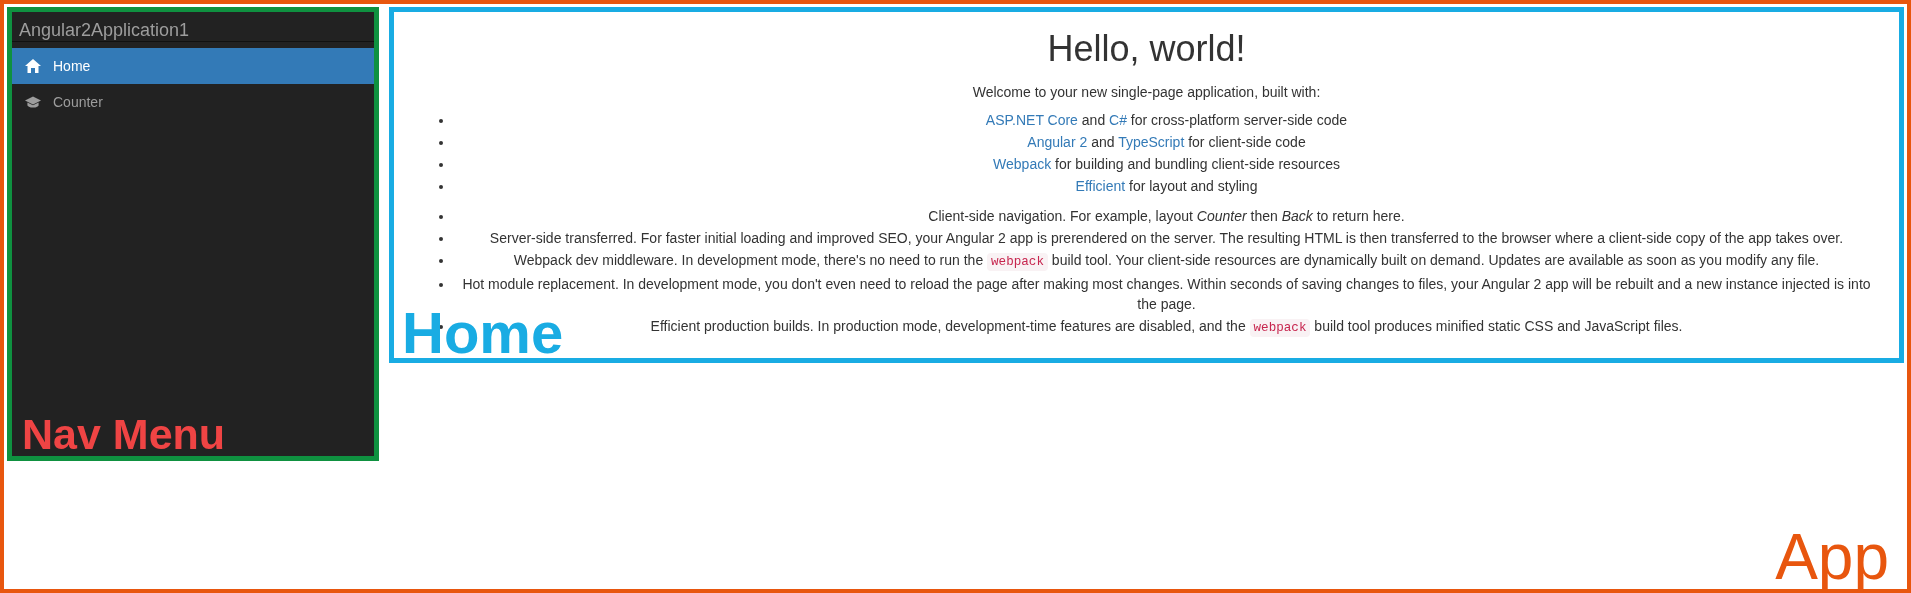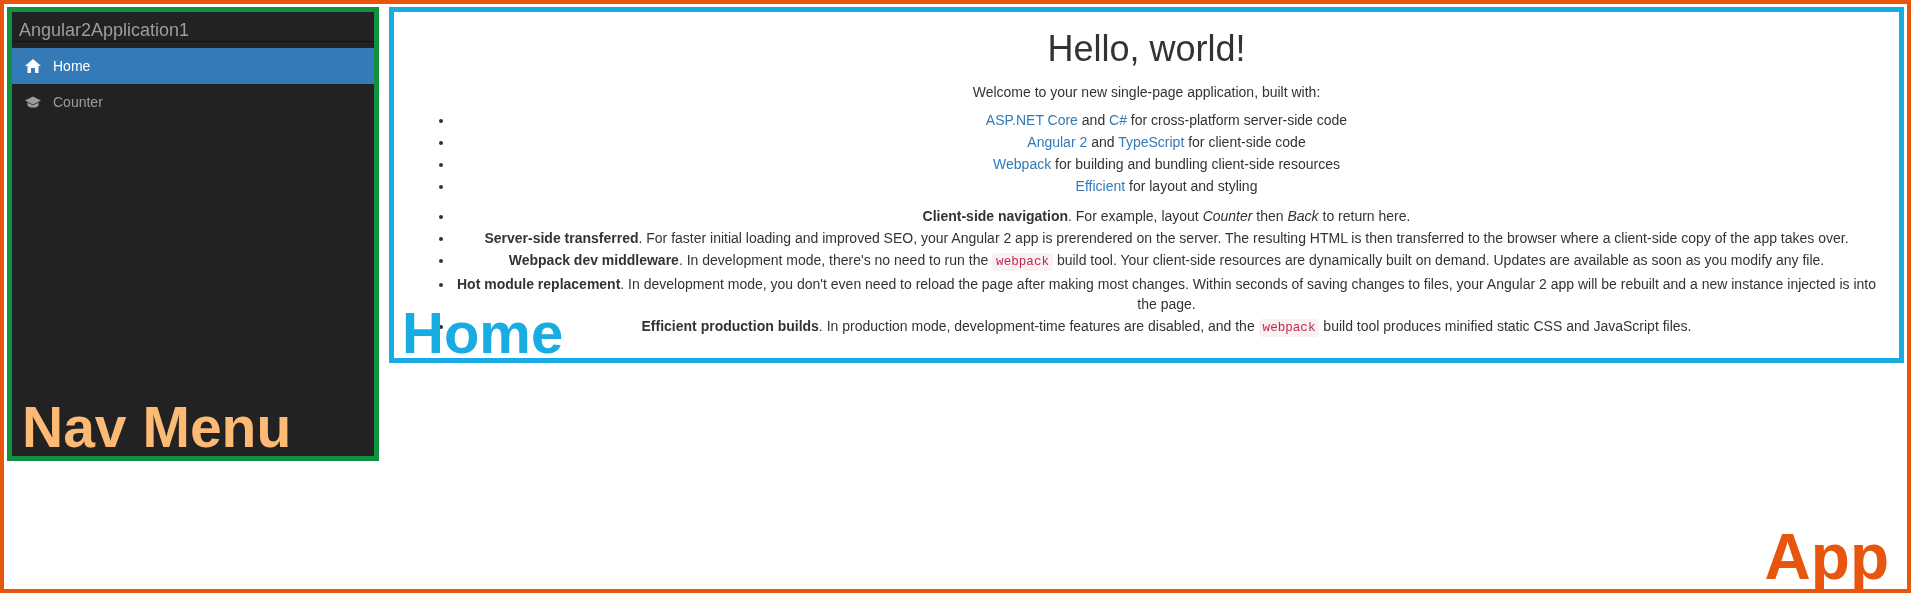--- a/index.html
+++ b/index.html
@@ -1,41 +1,41 @@
 <!DOCTYPE html>
 <html><head>
   <meta charset="utf-8">
   <style>
     * { margin: 0; padding: 0; box-sizing: border-box; }
     body { font-family: "Helvetica Neue", Helvetica, Arial, sans-serif; font-size: 14px; color: #333; width: 1911px; height: 593px; position: relative; }
     
     .app-wrap { position: absolute; inset: 0; border: 4px solid #e8560e; background: #fff; }
-    .app-label { position: absolute; right: 18px; bottom: 0px; font-family: Arial, sans-serif; font-weight: 700; font-size: 64px; color: #e8560e; line-height: 1; }
+    .app-label { position: absolute; right: 18px; bottom: 0px; font-family: Arial, sans-serif; font-weight: 400; font-size: 64px; color: #e8560e; line-height: 1; }
 
     .sidebar-wrap { position: absolute; left: 3px; top: 3px; width: 372px; height: 454px; border: 5px solid #0f9140; background: #222; }
     .sidebar { width: 100%; height: 100%; background: #222; color: #9d9d9d; }
     .navbar-header { padding: 8px 7px 0; border-bottom: 1px solid #111; }
     .brand { color: #9d9d9d; font-size: 18px; }
     .nav-list { list-style: none; margin-top: 6px; }
     .nav-item { display: flex; align-items: center; gap: 12px; padding: 10px 13px; color: #9d9d9d; cursor: pointer; }
     .nav-item.active { background: #337ab7; color: #fff; }
     .nav-icon { width: 16px; height: 14px; display: inline-flex; align-items: center; justify-content: center; }
     .nav-icon svg { width: 16px; height: 14px; }
     .nav-label { font-size: 14px; }
-    .nav-menu-label { position: absolute; left: 10px; bottom: 0px; font-family: Arial, sans-serif; font-weight: 900; font-size: 57px; color: #fdba74; line-height: 1; }
+    .nav-menu-label { position: absolute; left: 10px; bottom: 0px; font-family: Arial, sans-serif; font-weight: 900; font-size: 43px; color: #ef4444; line-height: 1; }
 
     .main-wrap { position: absolute; left: 385px; top: 3px; right: 3px; height: 356px; border: 5px solid #19ace3; background: #fff; }
     .main { padding: 16px 20px 0 20px; color: #333; text-align: center; }
     .main h1 { font-size: 36px; font-weight: 500; margin-bottom: 14px; }
     .main p { margin: 4px 0 10px; }
     .main ul { margin: 0 0 10px 0; padding-left: 40px; }
     .main li { margin-bottom: 2px; line-height: 1.42857143; }
     .main a { color: #337ab7; text-decoration: none; cursor: pointer; }
     .main em { font-style: italic; }
-    .main strong { font-weight: 700; }
+    .main strong { font-weight: 400; }
     code { padding: 2px 4px; font-size: 90%; color: #c7254e; background-color: #f9f2f4; border-radius: 4px; font-family: Menlo, Monaco, Consolas, "Courier New", monospace; }
     .home-label { position: absolute; left: 8px; bottom: -4px; font-family: Arial, sans-serif; font-weight: 900; font-size: 58px; color: #19ace3; line-height: 1; }
   </style>
 </head>
 <body>
 
 <div class="app-wrap">
 
   <div class="sidebar-wrap">
     <div class="sidebar">

